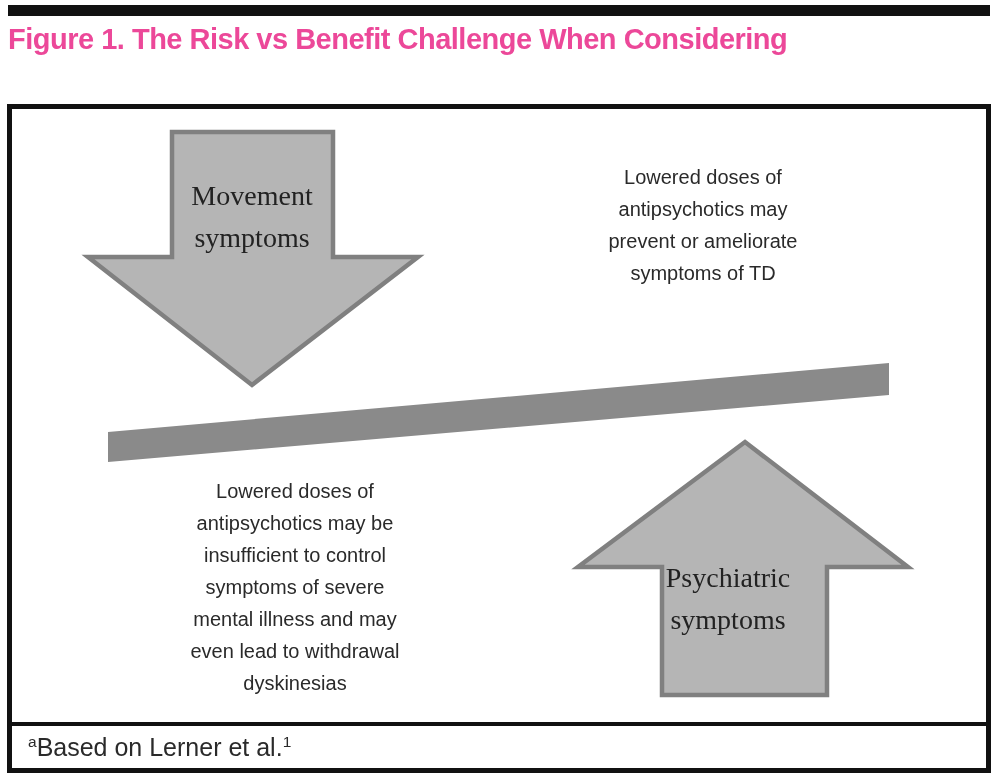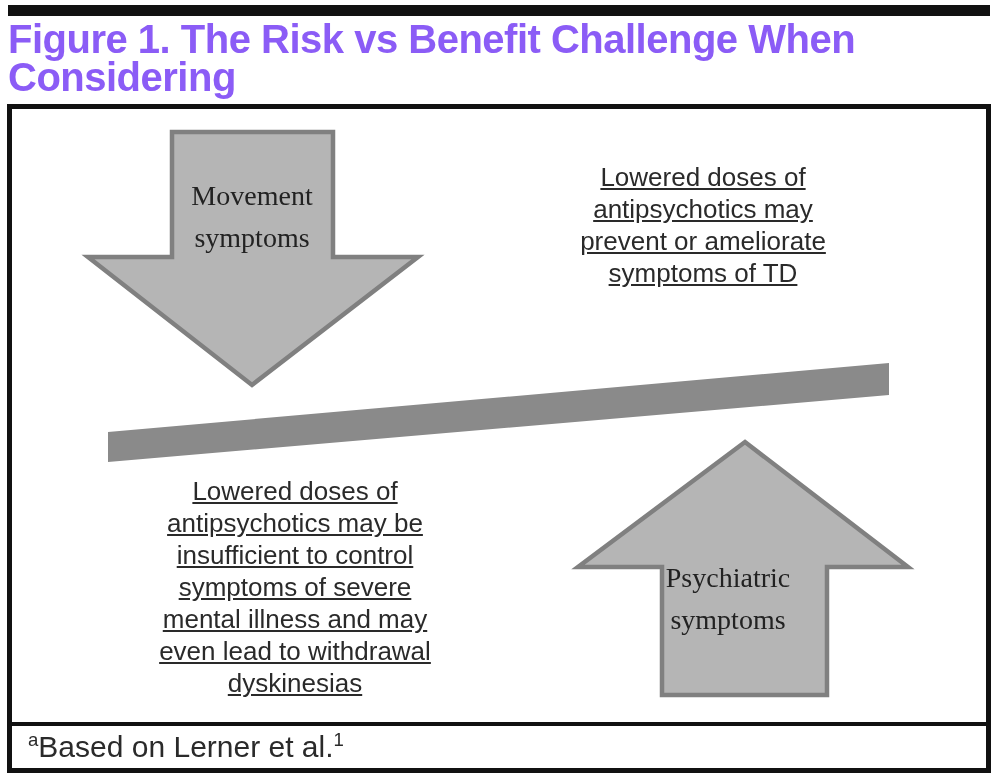--- a/index.html
+++ b/index.html
@@ -24,25 +24,25 @@
   .top-bar{
     position:absolute;
     left:8px; top:5px;
     width:982px; height:11px;
     background:var(--border);
   }
   .figure-title{
     position:absolute;
     left:8px; top:20px;
     width:976px;
-    font-size:40px;
+    font-size:29px;
     font-weight:700;
     line-height:38px;
     letter-spacing:-0.5px;
-    color:#8b5cf6;
+    color:#ec4899;
   }
   .figure-title .t-line{display:block;}
   .figure-title sup{
     font-size:60%;
     vertical-align:super;
     line-height:0;
   }
   .diagram-box{
     position:absolute;
     left:7px; top:104px;
@@ -77,37 +77,36 @@
     white-space:pre-line;
     color:var(--text);
   }
   .arrow-label{
     font-size:28px;
     line-height:42px;
     color:#222222;
     font-family:Liberation Serif, serif;
   }
   .flow-text{
-    font-size:26px;
+    font-size:20px;
     line-height:32px;
-    text-decoration:underline;
   }
   .movement-label{ left:140px; top:66px;  width:200px; }
   .benefit-text{   left:536px; top:52px;  width:310px; }
   .risk-text{      left:128px; top:366px; width:310px; }
   .psychiatric-label{ left:616px; top:448px; width:200px; }
   .footnote-row{
     position:absolute;
     left:0; bottom:0;
     width:974px; height:46px;
     border-top:4px solid var(--border);
     display:flex;
     align-items:center;
     padding-left:16px;
-    font-size:30px;
+    font-size:25px;
     color:var(--text);
     background:#ffffff;
   }
   .footnote-row sup{
     font-size:62%;
     vertical-align:super;
     line-height:0;
   }
 </style>
 </head>

